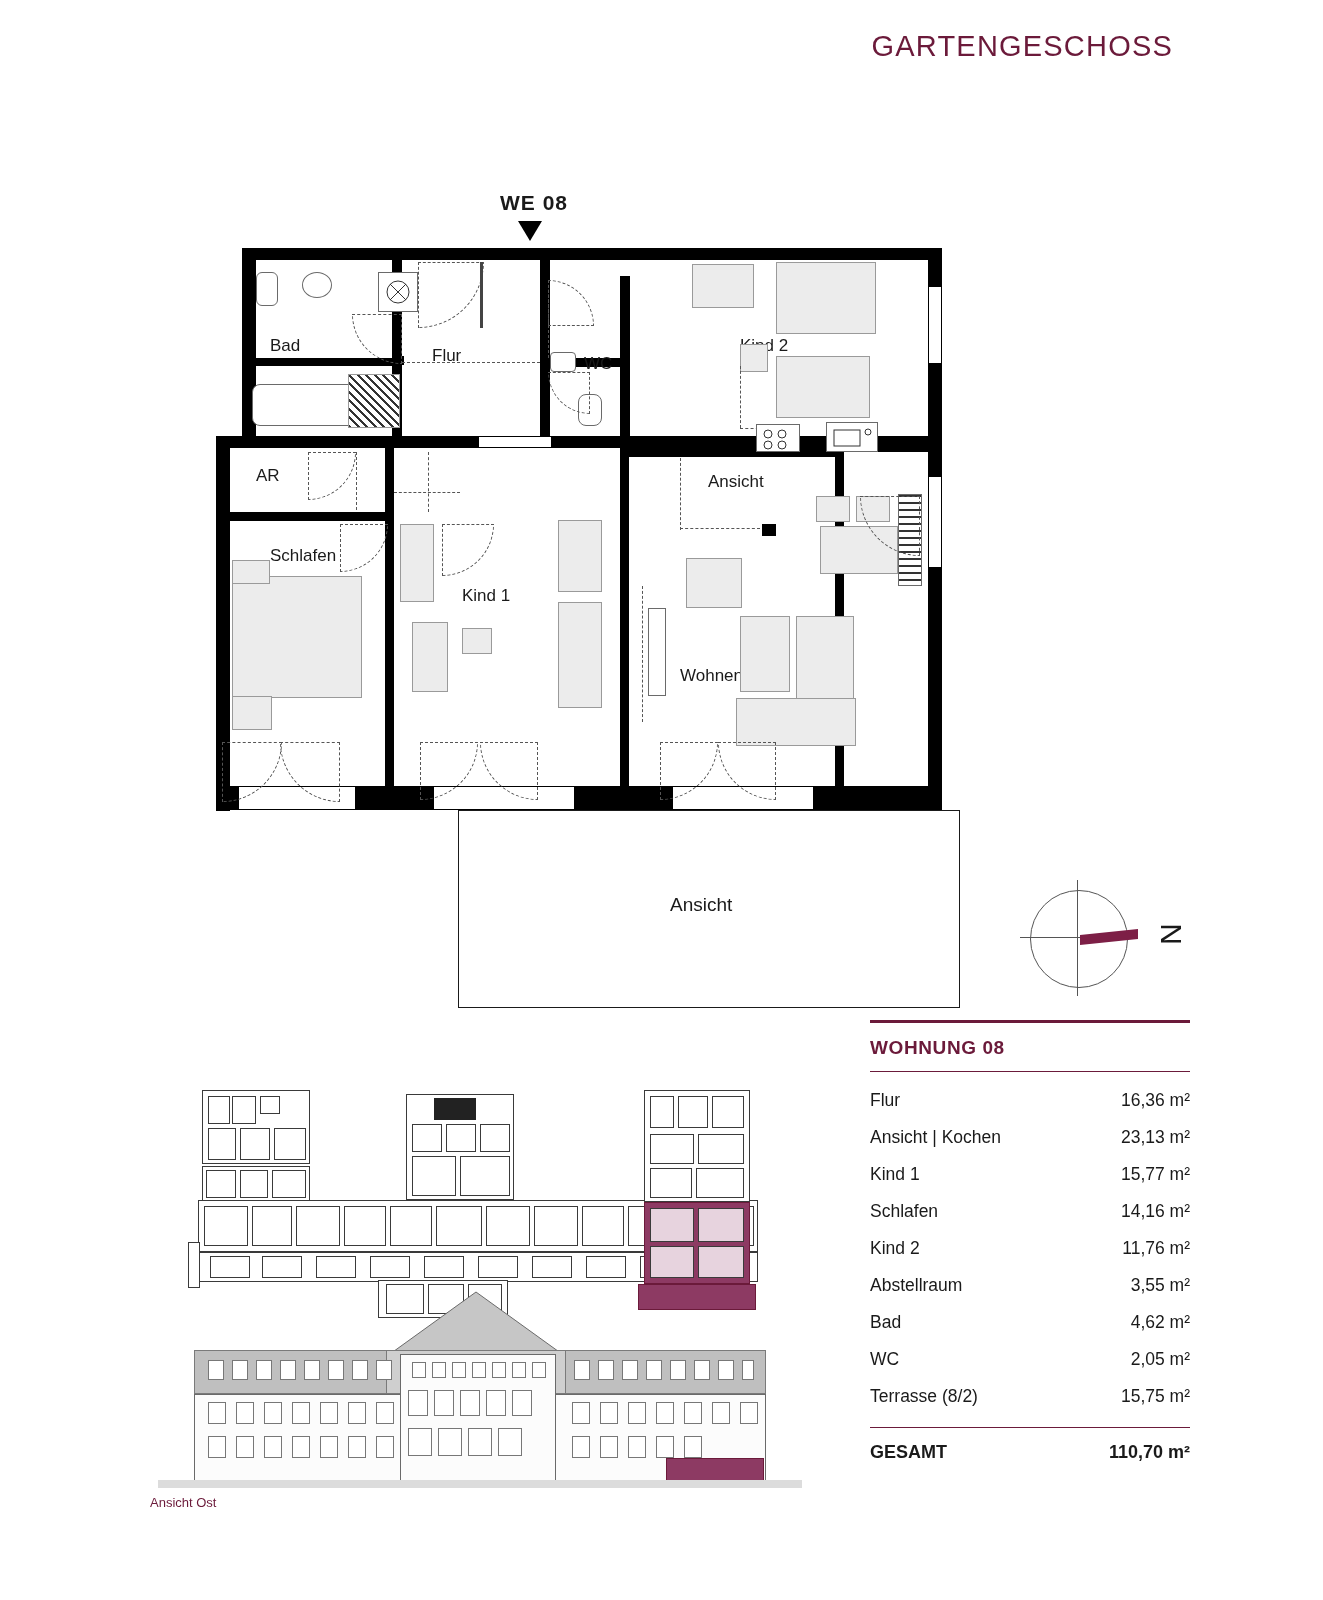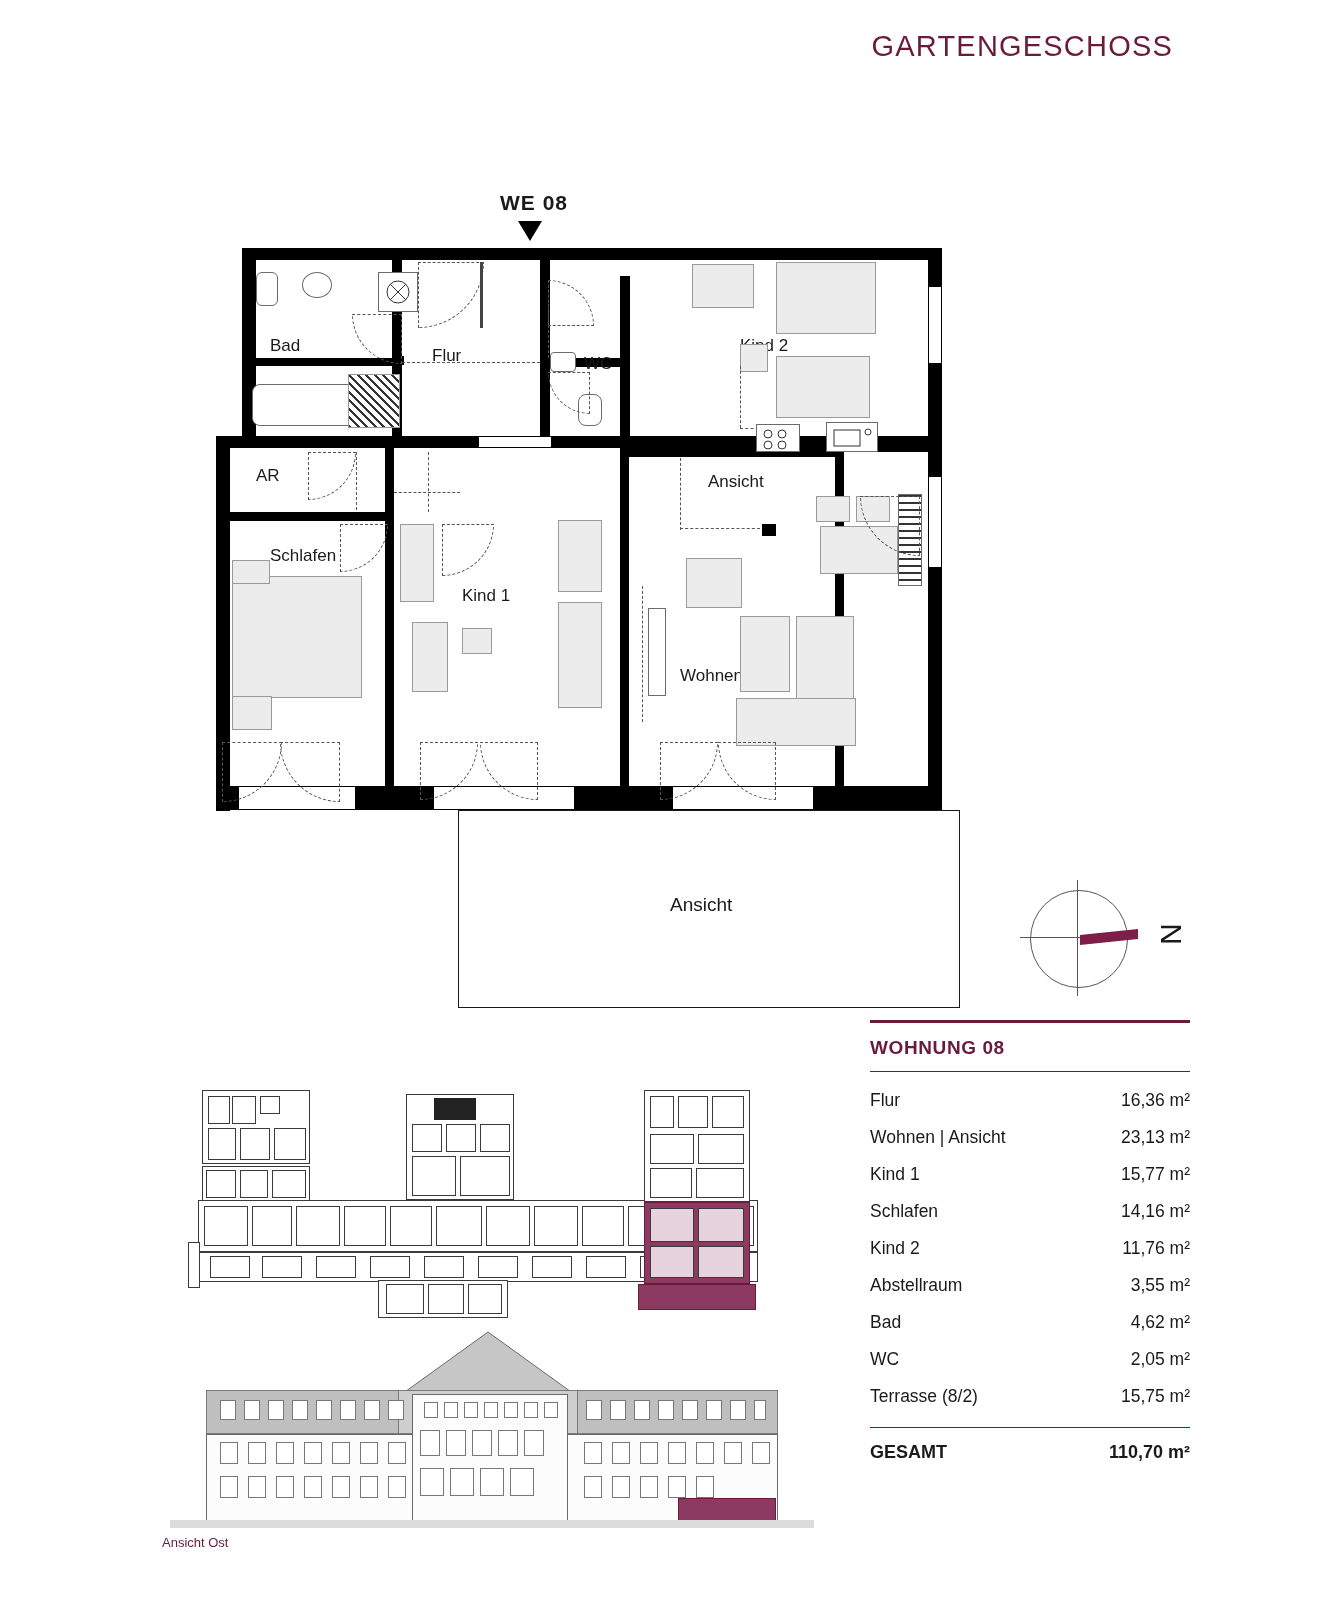--- a/index.html
+++ b/index.html
@@ -80,21 +80,21 @@
     transform: rotate(90deg);
   }
 
   
   #siteplan { position: absolute; left: 170px; top: 1080px; width: 620px; height: 210px; }
   .site-box { position: absolute; border: 1px solid #3a3a3a; box-sizing: border-box; background: #fff; }
   .site-hl { position: absolute; background: #8d3a63; border: 1px solid #6b1a3a; box-sizing: border-box; }
   .site-dark { position: absolute; background: #222; }
 
   
-  #elevation { position: absolute; left: 150px; top: 1330px; width: 660px; height: 230px; margin-left: 12px; }
+  #elevation { position: absolute; left: 150px; top: 1290px; width: 660px; height: 230px; }
   .elev-caption { position: absolute; left: 0px; top: 205px; font-size: 13px; color: #6b1a3a; }
   .roof { position: absolute; background: #bfbfbf; border: 1px solid #7a7a7a; box-sizing: border-box; }
   .facade { position: absolute; background: #fcfcfc; border: 1px solid #6a6a6a; box-sizing: border-box; }
   .elev-hl { position: absolute; background: #8d3a63; border: 1px solid #6b1a3a; }
   .ground { position: absolute; background: #dcdcdc; }
   .win-s { position: absolute; background: #fff; border: 1px solid #777; box-sizing: border-box; }
 
   
   #infobox { position: absolute; left: 870px; top: 1020px; width: 320px; }
   .rule-thick { height: 3px; background: #6b1a3a; width: 100%; }
@@ -423,21 +423,21 @@
   <div class="rule-thick"></div>
   <div class="box-title">WOHNUNG 08</div>
   <div class="rule-thin sp-bot"></div>
 
   <div class="sp-top">
     <div class="row">
       <span class="name">Flur</span>
       <span class="val">16,36 m²</span>
     </div>
     <div class="row">
-      <span class="name">Wohnen | Ansicht</span>
+      <span class="name">Ansicht | Kochen</span>
       <span class="val">23,13 m²</span>
     </div>
     <div class="row">
       <span class="name">Kind 1</span>
       <span class="val">15,77 m²</span>
     </div>
     <div class="row">
       <span class="name">Schlafen</span>
       <span class="val">14,16 m²</span>
     </div>

